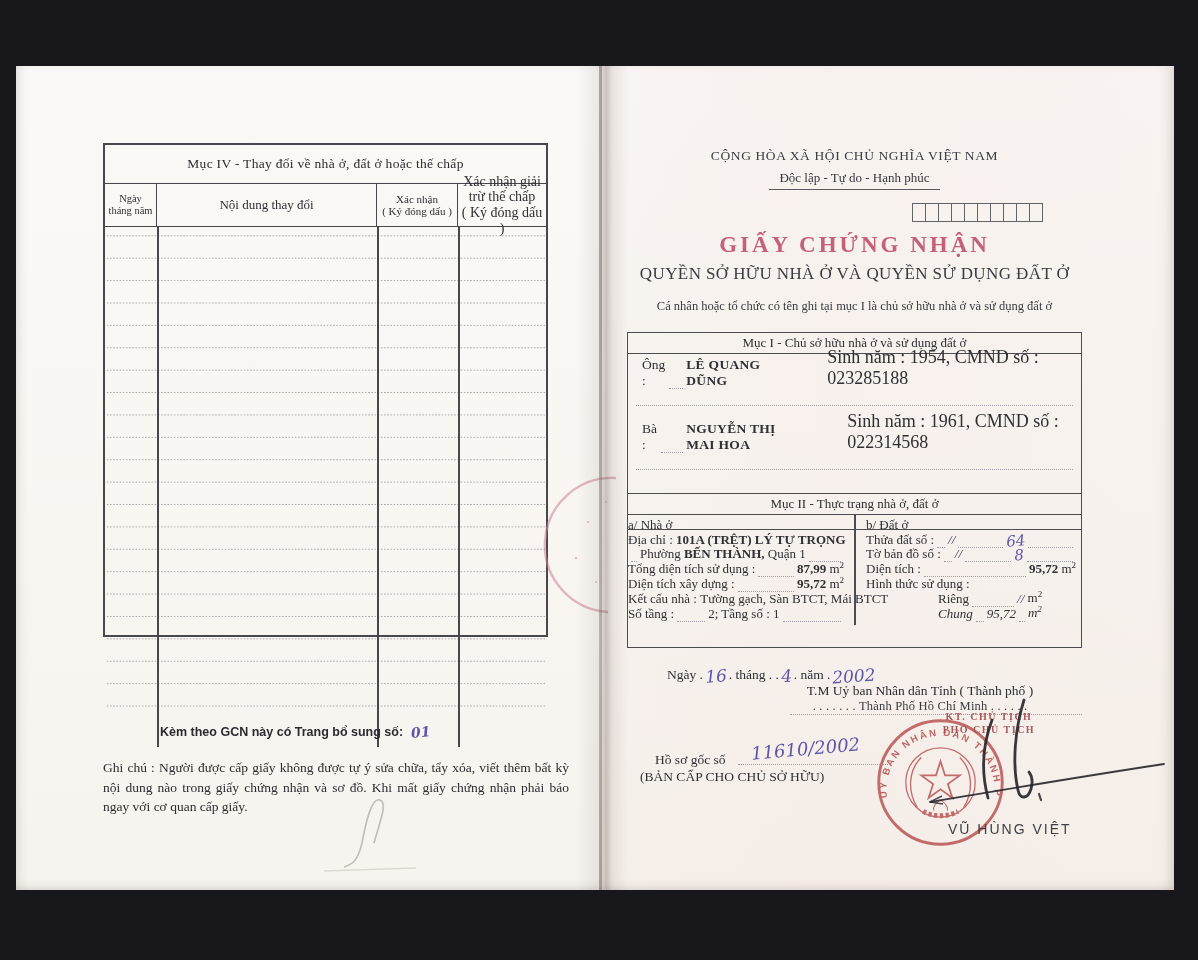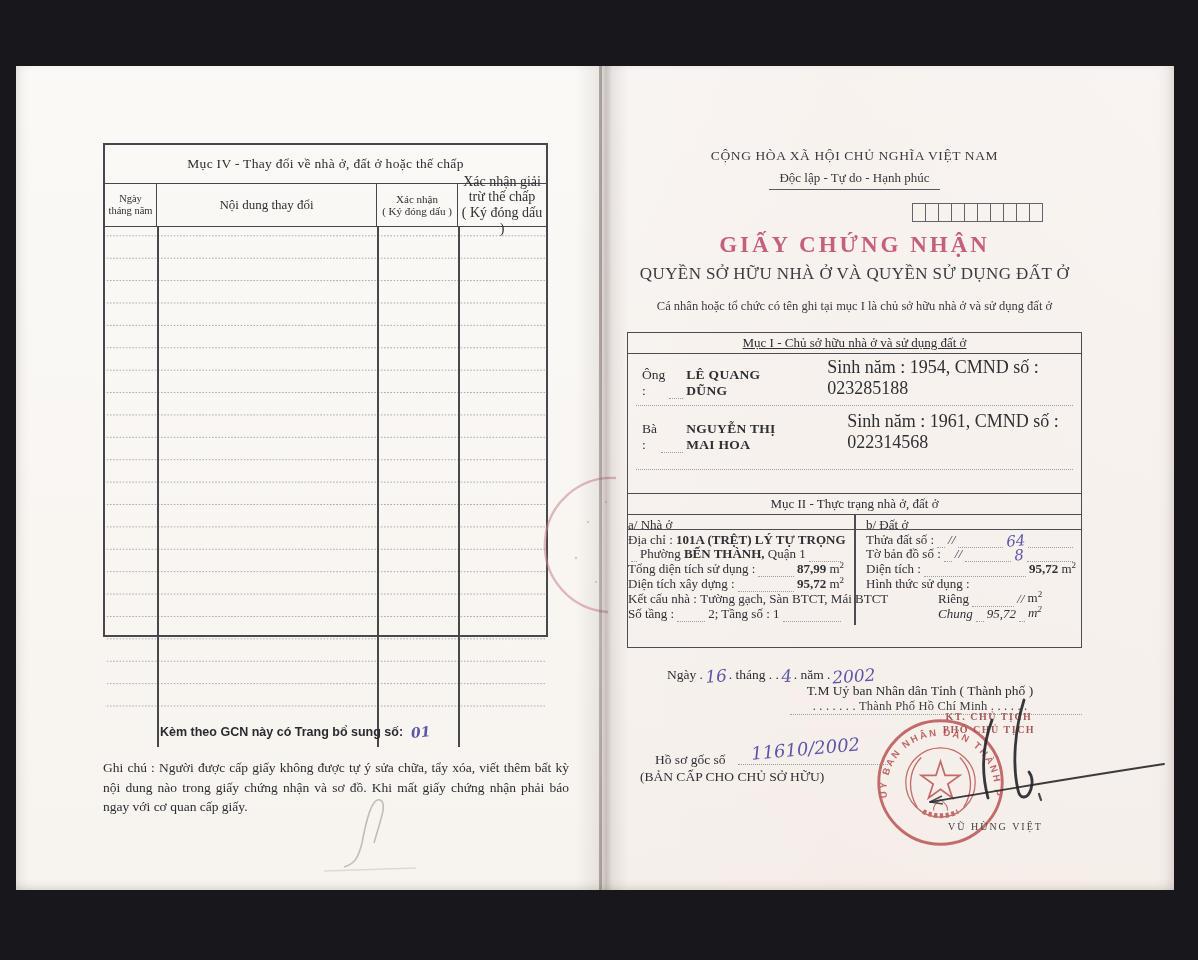--- a/index.html
+++ b/index.html
@@ -47,21 +47,21 @@
   .ctr { position:absolute; left:611px; width:455px; text-align:center; }
   .nation { top:82px; font-size:13.5px; letter-spacing:.6px; color:#3a3a40;}
   .motto-wrap { top:104px; font-size:13px; color:#36363c;}
   .motto-wrap span { display:inline-block; padding:0 10px 3px; border-bottom:1.5px solid #5a5a60;}
   .serial { position:absolute; left:897px; top:137px; display:flex; }
   .serial div { width:14px; height:19px; border:1px solid #63636a; margin-left:-1px; }
   .big-title { top:166px; font-size:23px; font-weight:bold; letter-spacing:3px; color:#c5607a;}
   .subtitle { top:198px; font-size:17px; letter-spacing:.4px; color:#3a3a40;}
   .intro { top:233px; font-size:12.5px; color:#3a3a3f;}
   .boxed { position:absolute; left:611px; width:455px; border:1.5px solid #4c4c52; }
-  .muc1 { top:266px; height:198px;text-decoration:underline; }
+  .muc1 { top:266px; height:198px; }
   .box-hdr { height:21px; border-bottom:1.5px solid #4c4c52; display:flex; align-items:center; justify-content:center; font-size:13px; color:#2e2e33;}
   .orow { position:absolute; left:14px; right:10px; display:flex; align-items:flex-end; font-size:13.5px; }
   .orow .nm { font-weight:bold; letter-spacing:.3px; }
   .orow .info { font-size:18px;margin-left:40px; }
   .dl { flex:1 1 auto; border-bottom:1.3px dotted #9d9da3; margin:0 3px; height:4px;}
   .dl-fixed { flex:0 0 auto; }
   .dotline { position:absolute; left:8px; right:8px; border-bottom:1.3px dotted #9d9da3;}
   .muc2 { top:427px; height:155px; }
   .muc2-content { position:relative; height:109.5px; }
   .muc2-divider { position:absolute; left:226px; top:0; bottom:0; width:1.5px; background:#4c4c52;}
@@ -78,21 +78,21 @@
   .dateline { position:absolute; left:651px; top:597px; display:flex; align-items:flex-end; font-size:13.5px; color:#2e2e33;text-align:center;}
   .dateline .hand { font-size:17px; margin:0 2px; transform:rotate(-4deg) translateY(3px);}
   .authority { position:absolute; left:684px; top:617px; width:440px; text-align:center; font-size:13.5px; color:#2c2c31;}
   .cityline { position:absolute; left:684px; top:633px; width:440px; text-align:center; font-size:12.5px; color:#3c3c41; letter-spacing:.2px;}
   .dotrow { position:absolute; left:774px; top:648px; width:292px; border-top:1.3px dotted #9d9da3;}
   .ktline { position:absolute; left:898px; width:150px; text-align:center;
     font-size:10px; font-weight:bold; letter-spacing:1.5px; color:#9e4a4c; opacity:.9;}
   .kt1 { top:645px; } .kt2 { top:658px; }
   .stamp { position:absolute; left:857px; top:649px; width:135px; height:135px; opacity:.82;}
   .sig { position:absolute; left:880px; top:620px; width:290px; height:130px; z-index:3;}
-  .signer { position:absolute; left:932px; top:755px; width:150px; font-size:10px; letter-spacing:2px; color:#3f3f45; font-family:Liberation Serif, serif;}
+  .signer { position:absolute; left:932px; top:755px; width:150px; font-size:14px; letter-spacing:2px; color:#3f3f45; font-family:Liberation Sans, sans-serif;}
   .dossier { position:absolute; left:639px; top:686px; font-size:13.5px; color:#2e2e33;}
   .dossier-hand { position:absolute; left:735px; top:672px; font-size:18px; transform:rotate(-5deg);}
   .dossier-dots { position:absolute; left:722px; top:698px; width:152px; border-top:1.3px dotted #9d9da3;}
   .copynote { position:absolute; left:624px; top:703px; font-size:13.5px; color:#2e2e33;}
   .bleed { position:absolute; left:520px; top:396px; width:100px; height:170px; }
   .pencil { position:absolute; left:300px; top:725px; width:110px; height:90px; }
 </style>
 </head>
 <body>
 
@@ -152,21 +152,21 @@
       <div></div>
       <div></div>
   </div>
 
   <div class="ctr subtitle">QUYỀN SỞ HỮU NHÀ Ở VÀ QUYỀN SỬ DỤNG ĐẤT Ở</div>
   <div class="ctr big-title">GIẤY CHỨNG NHẬN</div>
   <div class="ctr intro">Cá nhân hoặc tổ chức có tên ghi tại mục I là chủ sở hữu nhà ở và sử dụng đất ở</div>
 
   <div class="boxed muc1">
     <div class="box-hdr">Mục I - Chủ sở hữu nhà ở và sử dụng đất ở</div>
-    <div class="orow" style="top:48px; height:18px;">
+    <div class="orow" style="top:38px; height:18px;">
       <span>Ông :</span>
       <span class="dl dl-fixed" style="width:14px;"></span>
       <span class="nm">LÊ QUANG DŨNG</span>
       <span class="dl" style="max-width:90px;"></span>
       <span class="info">Sinh năm : 1954, CMND số : 023285188</span>
       <span class="dl"></span>
     </div>
     <div class="dotline" style="top:72px;"></div>
     <div class="orow" style="top:102px; height:18px;">
       <span>Bà :</span>

